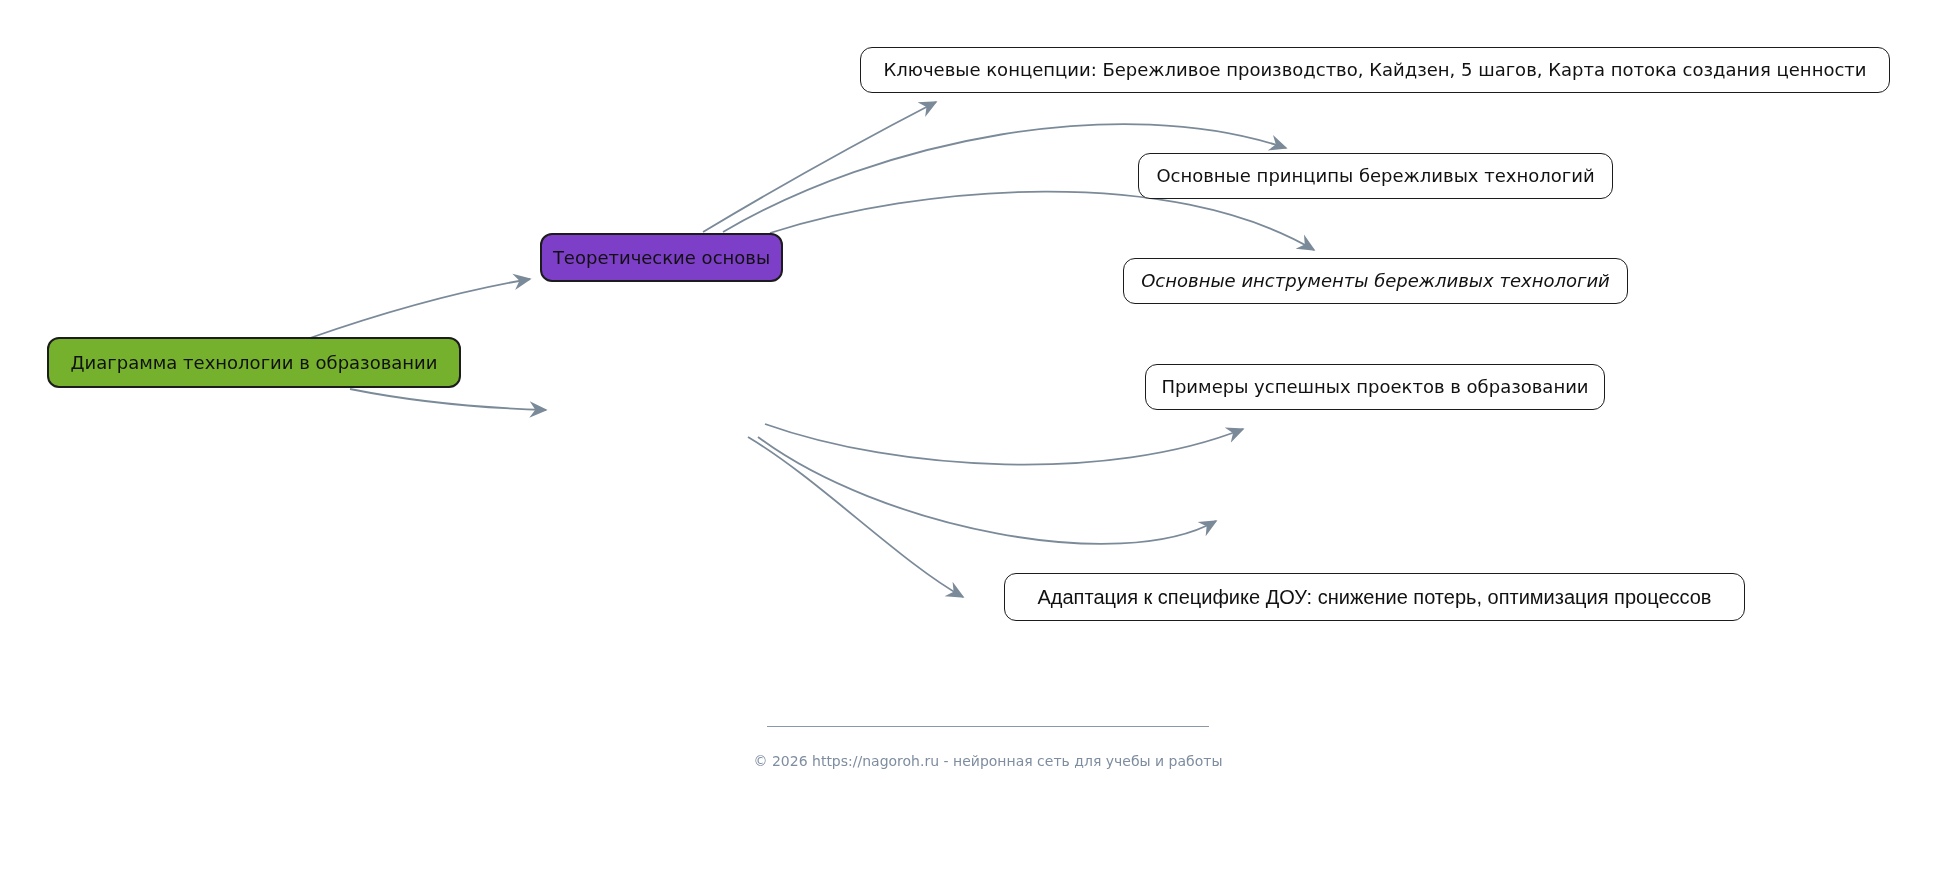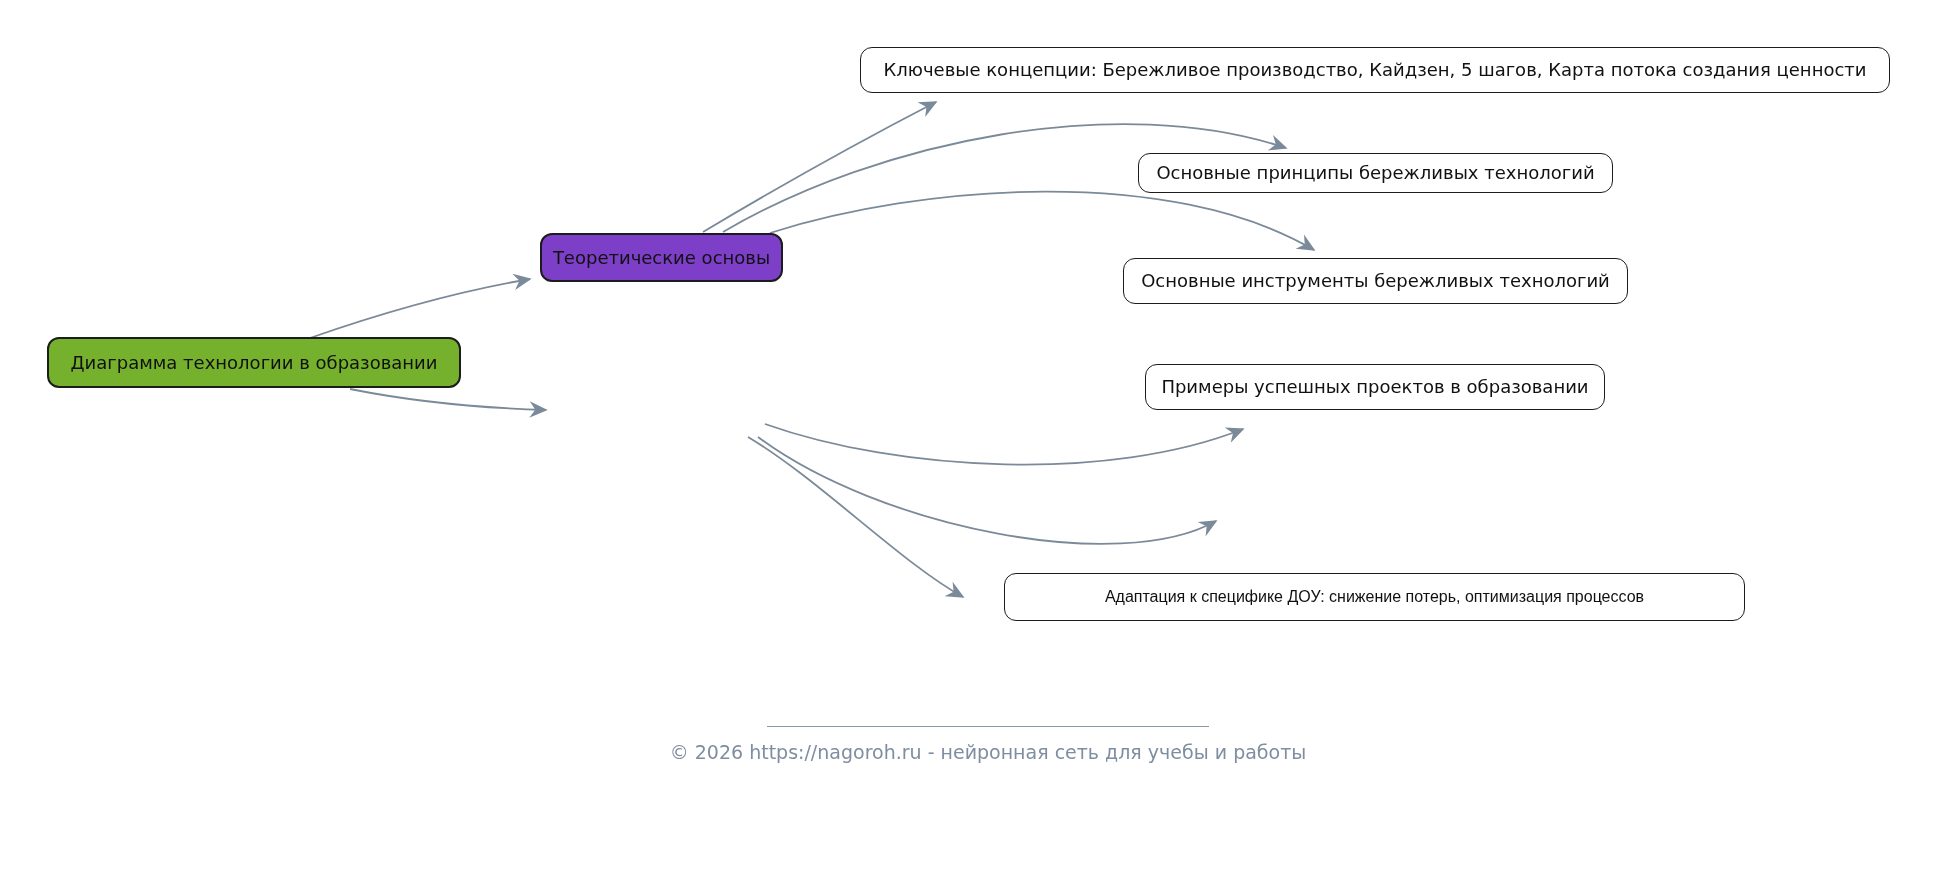--- a/index.html
+++ b/index.html
@@ -25,36 +25,36 @@
     font-size:18px;color:#111;white-space:nowrap;box-sizing:border-box;
     line-height:1.1;
     text-align:center;
   }
   .node-root{background:var(--root-fill);left:47px;top:337px;width:414px;height:51px;}
   .node-branch{background:var(--branch-fill);}
   .node-theory{left:540px;top:233px;width:243px;height:49px;}
   .node-practice{left:560px;top:392px;width:203px;height:45px;}
   .node-leaf{background:var(--leaf-fill);border-width:1.5px;}
   .node-key-concepts{left:860px;top:47px;width:1030px;height:46px;}
-  .node-principles{left:1138px;top:153px;width:475px;height:40px;}
-  .node-instruments{left:1123px;top:258px;width:505px;height:46px;}
+  .node-principles{left:1138px;top:153px;width:475px;height:46px;}
+  .node-instruments{left:1123px;top:258px;width:505px;height:46px;font-style:italic;}
   .node-examples{left:1145px;top:364px;width:460px;height:46px;}
   .node-analysis{left:1171px;top:470px;width:404px;height:45px;}
-  .node-adaptation{left:1004px;top:573px;width:741px;height:48px;font-family:"Liberation Sans",sans-serif;font-size:16px;}
+  .node-adaptation{left:1004px;top:573px;width:741px;height:48px;font-family:"Liberation Sans",sans-serif;font-size:20px;}
   .footer{
     position:absolute;left:618px;top:708px;width:740px;text-align:center;
   }
   .caption{
     color:var(--caption-text);font-weight:bold;font-size:16px;line-height:21px;
   }
   .separator{
     margin:18px auto 0 auto;width:442px;height:0;border-top:1px solid #8b98a6;
   }
   .copyright{
-    margin-top:14px;color:var(--copyright-text);font-size:19px;font-weight:normal;
+    margin-top:26px;color:var(--copyright-text);font-size:14px;font-weight:normal;
   }
 </style>
 </head>
 <body>
 
 <div id="canvas">
 
   <svg id="edges" width="1939" height="896" viewBox="0 0 1939 896" xmlns="http://www.w3.org/2000/svg">
     <defs>
       <marker id="arrow" viewBox="0 0 12 12" refX="10" refY="6" markerWidth="11" markerHeight="11" orient="auto-start-reverse">

